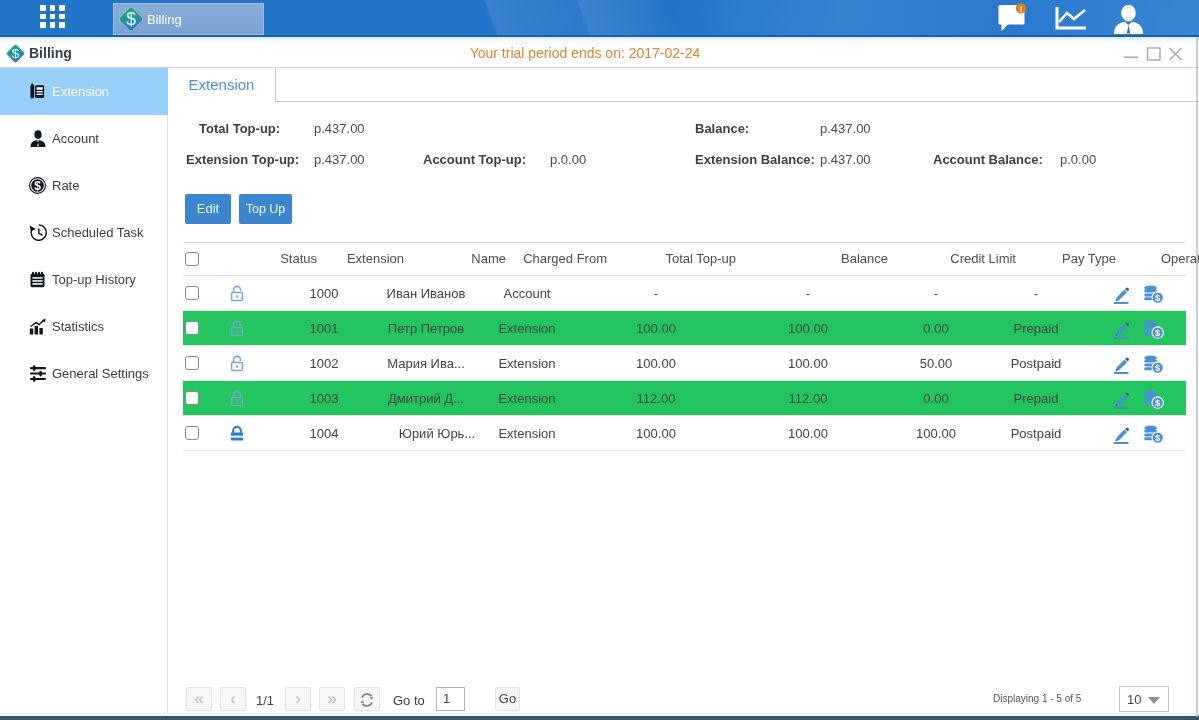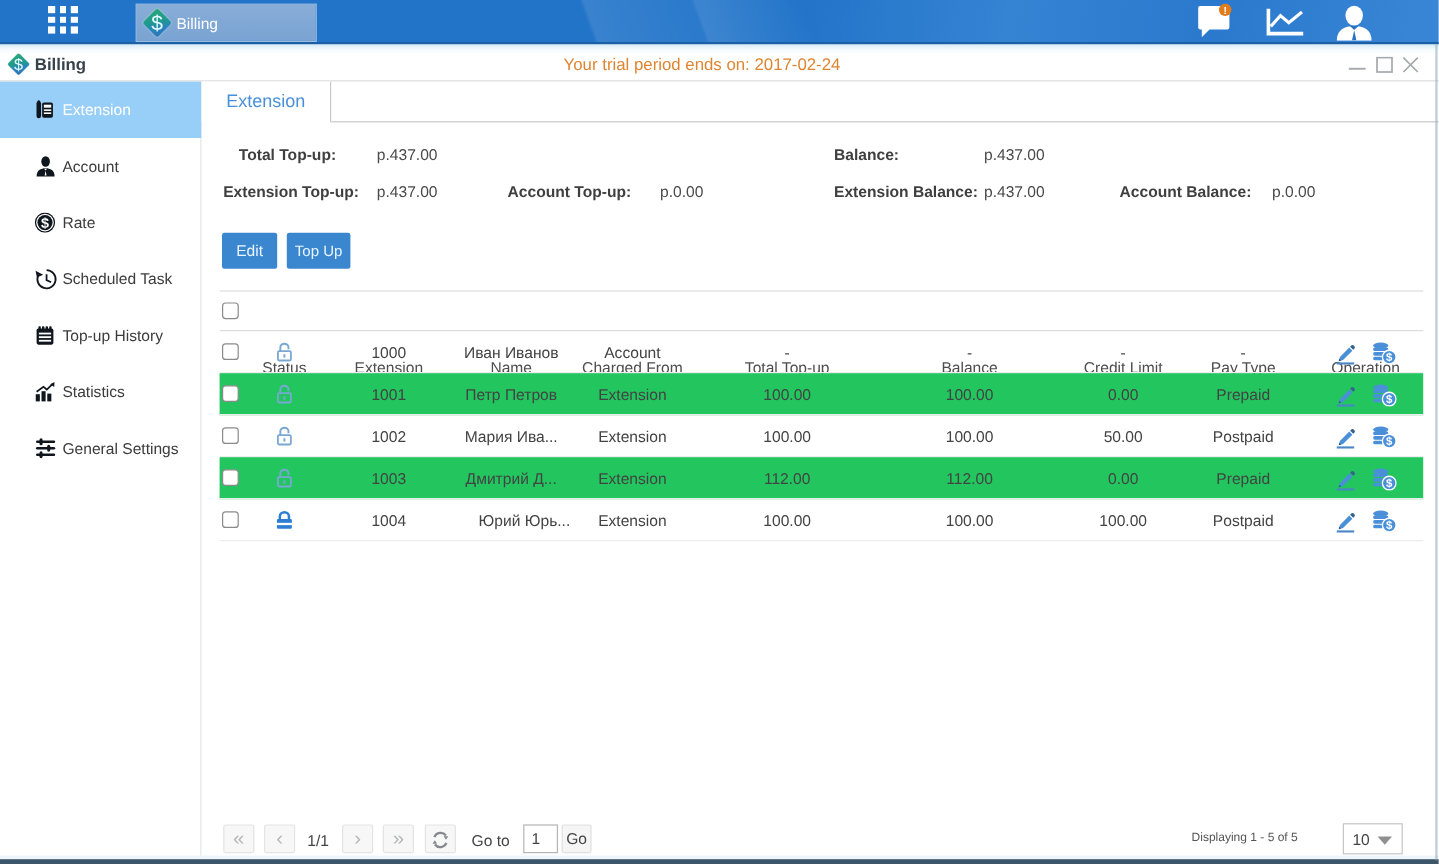--- a/index.html
+++ b/index.html
@@ -34,21 +34,21 @@
 .slabel { position:absolute; font-size:13px; font-weight:bold; color:#3f3f3f; }
 .sval { position:absolute; font-size:13px; color:#4a4a4a; }
 
 .btn { position:absolute; background:#3a87d0; color:#eaf5fe; font-size:13px; text-align:center; border-radius:2px; height:30px; line-height:30px; }
 
 
 #tbl { position:absolute; left:183px; top:242px; width:1003px; }
 .trow { position:absolute; left:0; width:1003px; height:35px; }
 .trow.odd { background:#22c55e; }
 .thead { position:absolute; left:0; top:0; width:1003px; height:34px; border-top:1px solid #dcdcdc; border-bottom:1px solid #dcdcdc; }
-.hcell { position:absolute; top:8px; font-size:13px; color:#4e4e4e; text-align:center;margin-top:48px; }
+.hcell { position:absolute; top:8px; font-size:13px; color:#4e4e4e; text-align:right; }
 .tcell { position:absolute; top:10px; font-size:13px; color:#434343; text-align:center; }
 .cb { position:absolute; left:2px; width:14px; height:14px; border:1px solid #8a8a8a; border-radius:3px; background:#fff; }
 .rborder { position:absolute; left:0; bottom:0; width:1003px; height:1px; background:#ececec; }
 
 
 .pbtn { position:absolute; top:687px; width:26px; height:24px; background:#f7f7f7; border:1px solid #e3e3e3; border-radius:2px; text-align:center; color:#b4b8be; font-size:17px; line-height:21px; }
 #pgtext { position:absolute; top:693px; font-size:13px; color:#444; }
 #goto { position:absolute; top:693px; font-size:13px; color:#444; }
 #gotoinput { position:absolute; top:687px; width:29px; height:24px; border:1px solid #b5b5b5; font-size:13px; color:#444; padding-left:6px; line-height:22px; background:#fff; }
 #gobtn { position:absolute; top:687px; width:25px; height:24px; background:#f5f5f5; border:1px solid #e0e0e0; border-radius:2px; text-align:center; color:#444; font-size:13px; line-height:22px; }
@@ -397,21 +397,21 @@
 <div class="pbtn" style="left:354px;color:#555;">
   <svg width="16" height="16" viewBox="0 0 16 16" style="margin-top:4px;">
     <path d="M3 5.6 A5.6 5.6 0 0 1 12.6 4.2" fill="none" stroke="#85898d" stroke-width="1.9"></path>
     <path d="M10.7 4.9 L14.6 4.9 L12.65 7.8 Z" fill="#85898d"></path>
     <path d="M13 10.4 A5.6 5.6 0 0 1 3.4 11.8" fill="none" stroke="#85898d" stroke-width="1.9"></path>
     <path d="M1.4 11.1 L5.3 11.1 L3.35 8.2 Z" fill="#85898d"></path>
   </svg>
 </div>
 <div id="goto" style="left:393px;">Go to</div>
 <div id="gotoinput" style="left:436px;">1</div>
-<div id="gobtn" style="left:468px;">Go</div>
+<div id="gobtn" style="left:495px;">Go</div>
 <div id="disp" style="left:993px;">Displaying 1 - 5 of 5</div>
 <div id="psel">
     <span class="n">10</span>
     <span class="tri"></span>
   </div>
 
 <div class="abs" id="botline"></div>
 <div class="abs" id="botbar"></div>
 <div class="abs" id="rightedge"></div>
 

